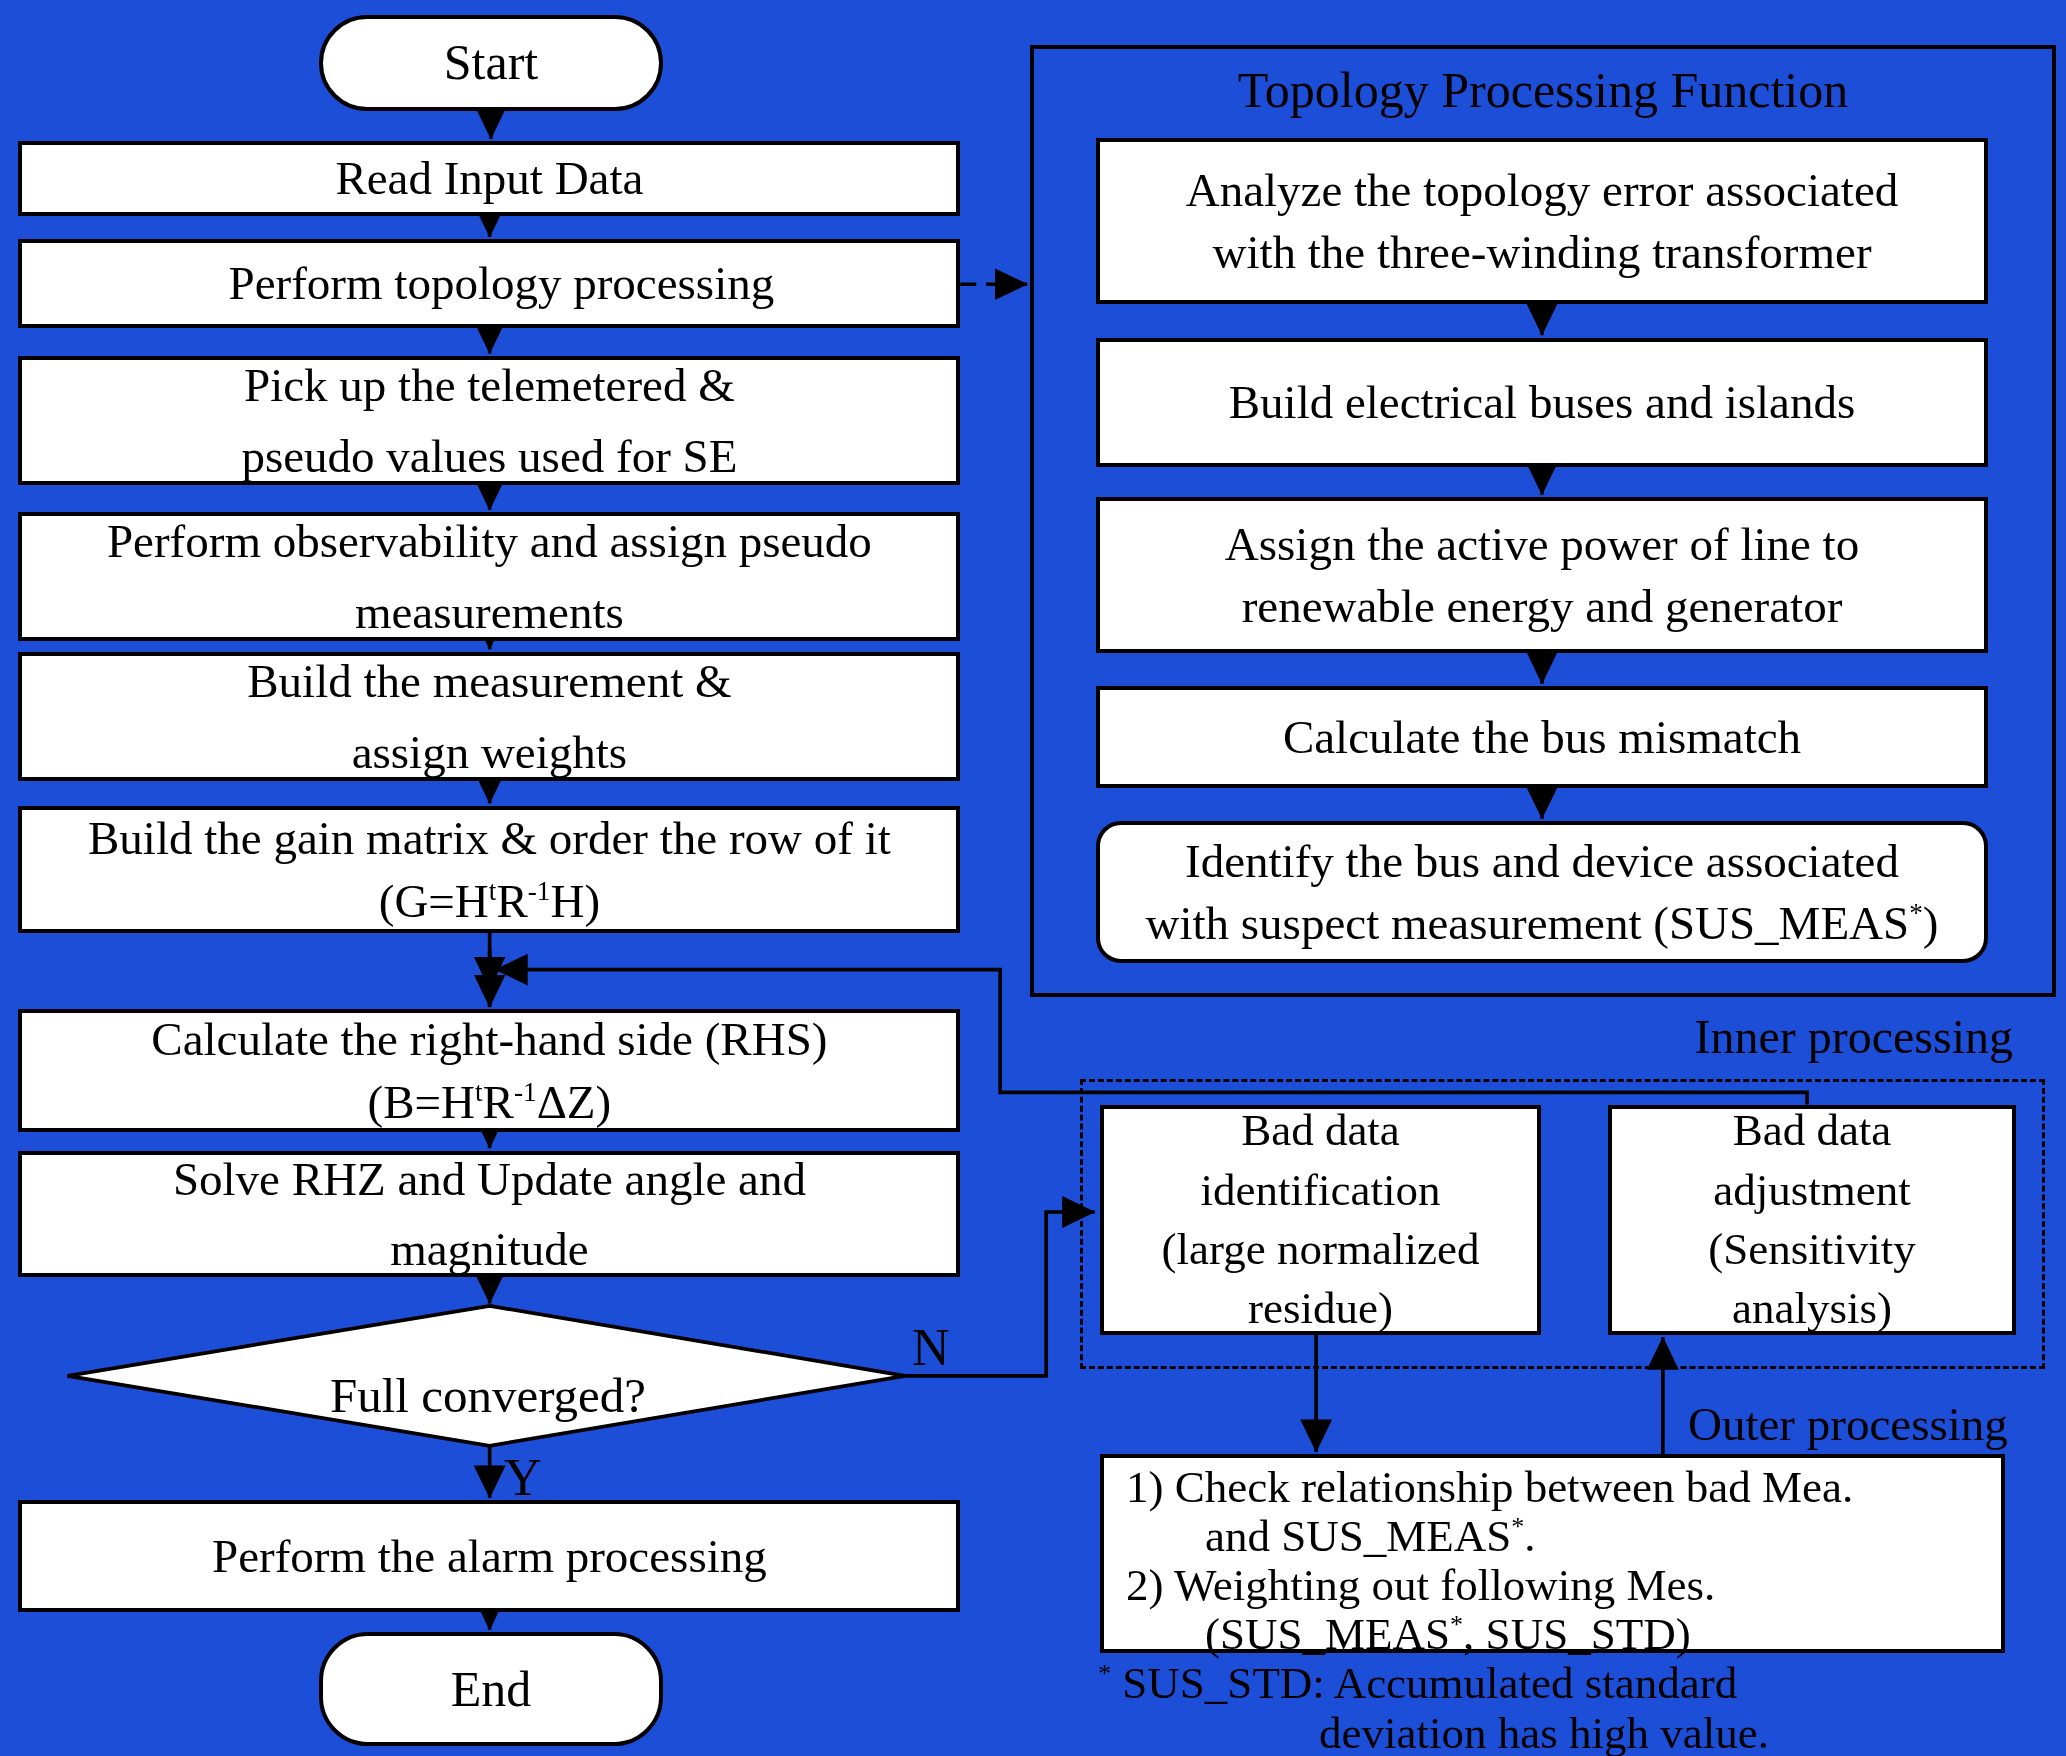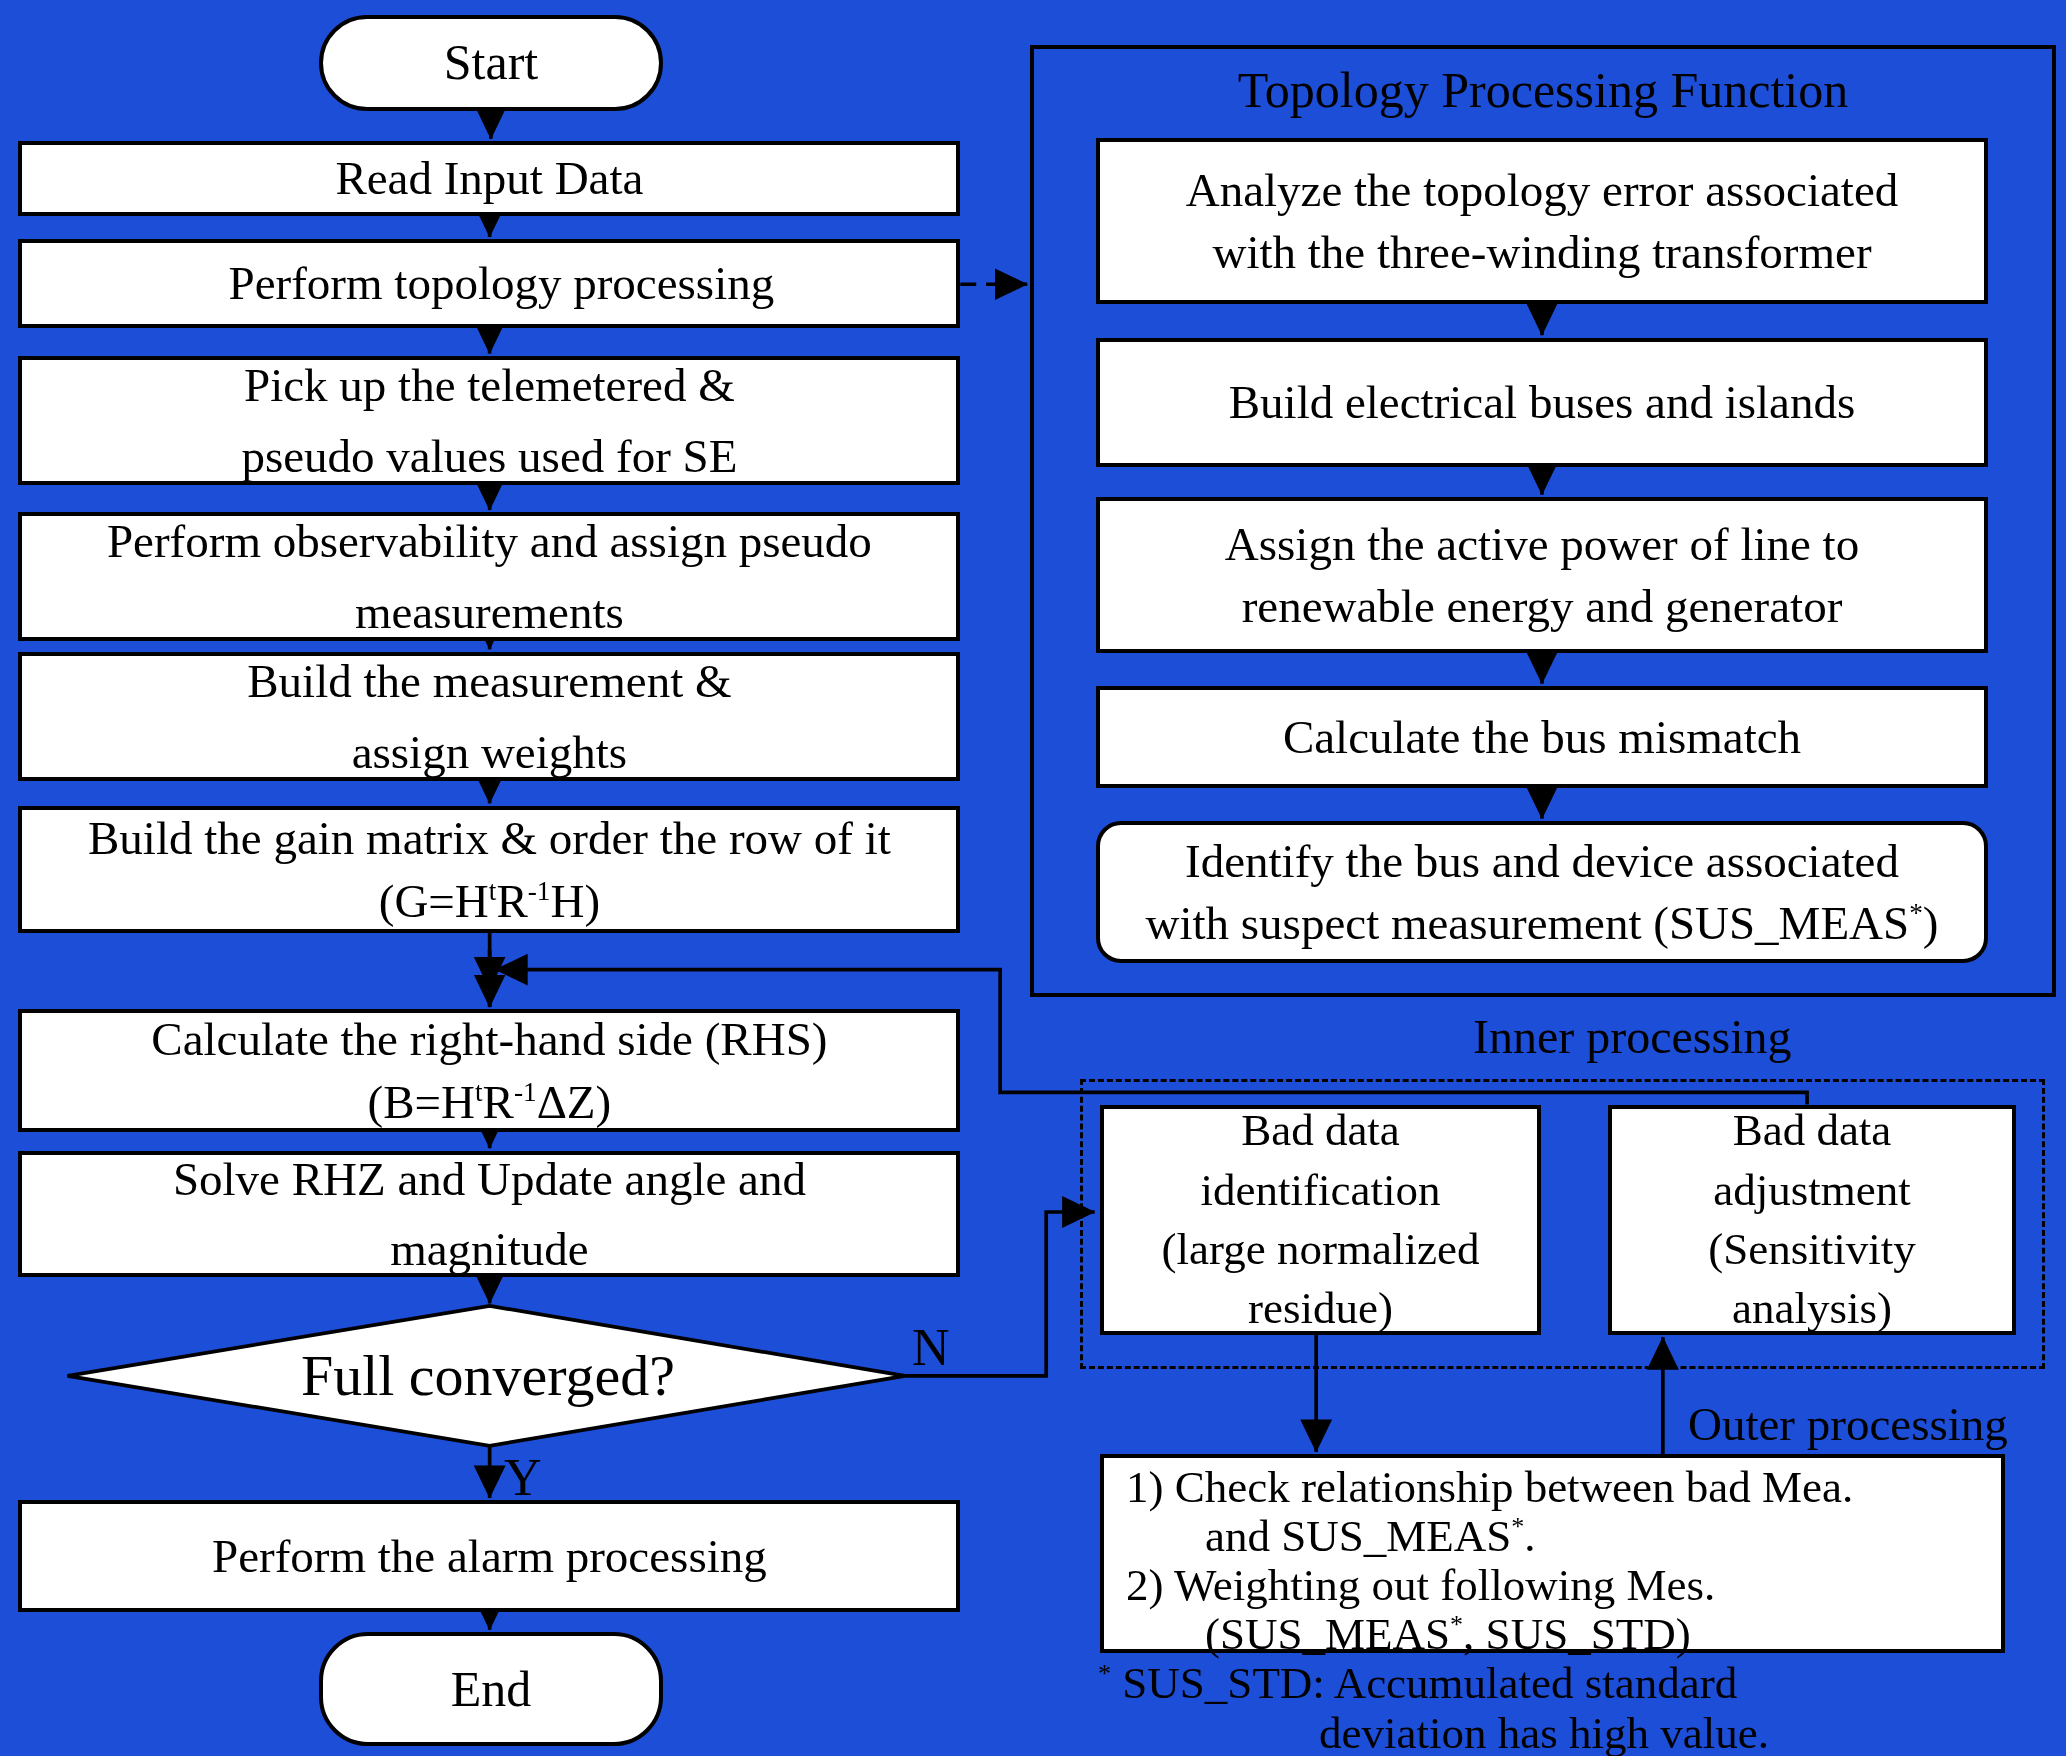--- a/index.html
+++ b/index.html
@@ -14,21 +14,21 @@
     text-align:center;font-size:47px;line-height:1.5;
   }
   .tight{line-height:1.32;}
   .stadium{border-radius:49px;font-size:50px;}
   .outline{background:transparent;}
   .dashedbox{
     position:absolute;box-sizing:border-box;border:3.7px dashed #000;background:transparent;
   }
   .label{position:absolute;font-size:48px;line-height:1.1;white-space:nowrap;}
   .title{position:absolute;text-align:center;font-size:50px;}
-  .freeText{position:absolute;font-size:58px;line-height:1.18;display:flex;align-items:center;justify-content:center;text-align:right;}
+  .freeText{position:absolute;font-size:49px;line-height:1.18;display:flex;align-items:center;justify-content:center;text-align:right;margin-top:20px;}
   .checkbox{
     position:absolute;box-sizing:border-box;border:4.3px solid #000;background:#fff;
     font-size:45px;line-height:1.09;text-align:left;padding:4.9px 12.3px 0 22px;
   }
   .checkline{display:block;}
   .checkline.indent{padding-left:79px;}
   sup{font-size:58%;line-height:0;vertical-align:super;}
   .fn{position:absolute;font-size:45px;white-space:nowrap;}
 </style>
 </head>
@@ -157,21 +157,21 @@
     <div>Calculate the bus mismatch</div>
   </div>
 
   <div class="box tight" style="left:1096px;top:821px;width:892px;height:142px;border-radius:25px;">
     <div>Identify the bus and device associated</div>
     <div>
       <span>with suspect measurement (SUS_MEAS</span><sup>*</sup><span>)</span>
     </div>
   </div>
 
-  <div class="label" style="left:1473px;top:1011px;width:540px;text-align:left;">Inner processing</div>
+  <div class="label" style="left:1473px;top:1011px;width:540px;text-align:right;">Inner processing</div>
 
   <div class="dashedbox" style="left:1080px;top:1079px;width:965px;height:290px;"></div>
 
   <div class="box tight" style="left:1100px;top:1105px;width:441px;height:230px;font-size:45px;">
     <div>Bad data</div>
     <div>identification</div>
     <div>(large normalized</div>
     <div>residue)</div>
   </div>
 

